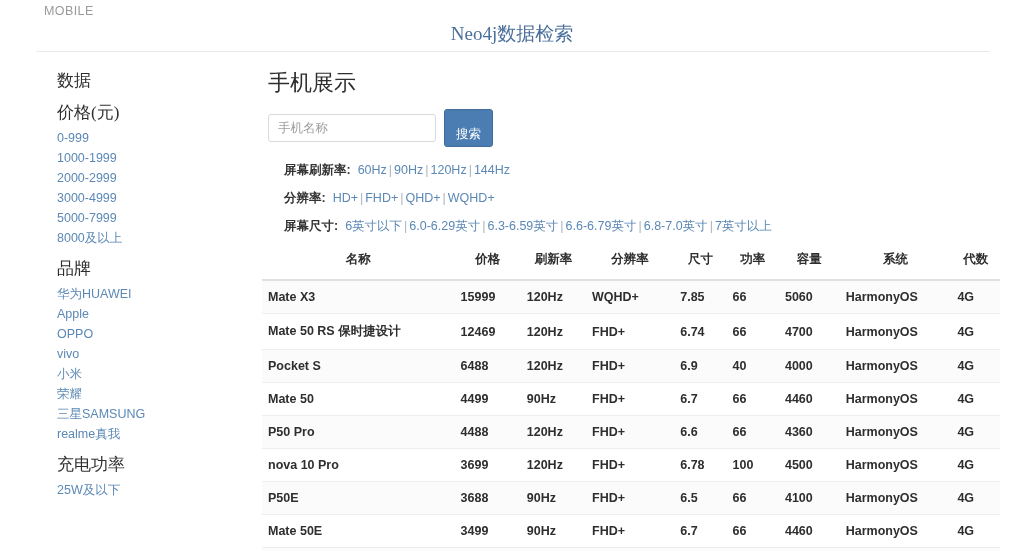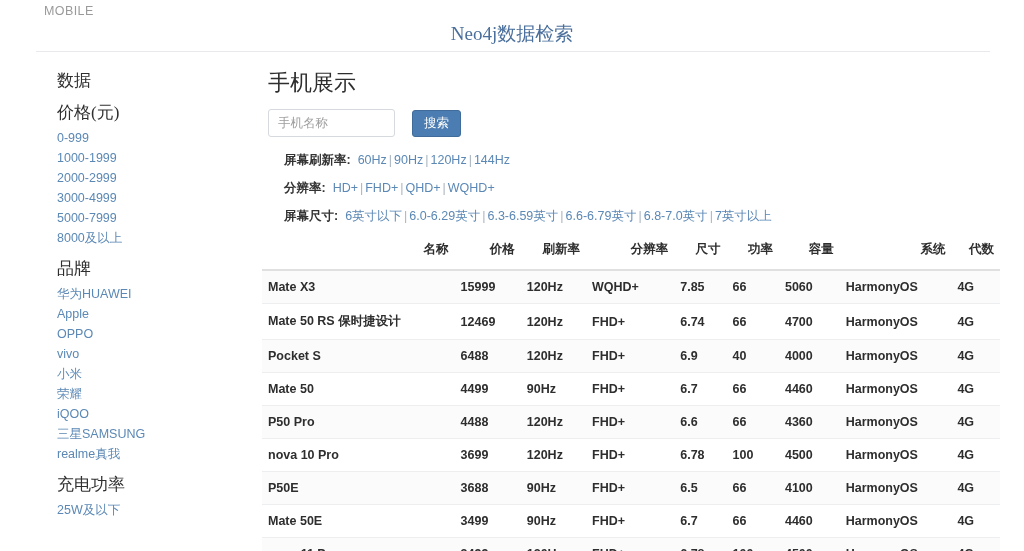--- a/index.html
+++ b/index.html
@@ -106,37 +106,37 @@
     line-height: 26px;
     padding-left: 6px;
   }
   .search-row {
     display: flex;
     align-items: center;
     padding-left: 6px;
     margin-bottom: 14px;
   }
   .search-input {
-    width: 127px;
+    width: 168px;
     height: 28px;
     box-sizing: border-box;
     border: 1px solid #d6d9dd;
     border-radius: 3px;
     padding: 0 9px;
     font-size: 12.5px;
     color: #444;
     font-family: "Liberation Sans", sans-serif;
     outline: none;
     background: #fff;
   }
   .search-input::placeholder { color: #9e9e9e; }
   .search-button {
-    margin-left: 17px;
-    height: 27px;
-    padding: 0 11px;
+    margin-left: 8px;
+    height: 38px;
+    padding: 12px 11px;
     border: 1px solid #3f6c9b;
     border-radius: 3px;
     background: #4b7db2;
     color: #ffffff;
     font-size: 12.5px;
     cursor: pointer;
     font-family: "Liberation Sans", sans-serif;
     line-height: 25px;
   }
 
@@ -161,21 +161,21 @@
   .filter-sep { color: #a9b4c0; padding: 0 2px; }
 
   
   .phone-table {
     width: 100%;
     border-collapse: collapse;
     font-size: 12.5px;
     margin-top: 4px;
   }
   .phone-table th {
-    text-align: right;
+    text-align: center;
     font-weight: bold;
     color: #2e2e2e;
     padding: 6px 6px 11px 6px;
     border-bottom: 2px solid #e0e0e0;
     font-size: 12.5px;
     white-space: nowrap;
   }
   .phone-table td {
     padding: 9px 6px;
     border-bottom: 1px solid #eceef0;
@@ -226,21 +226,20 @@
           <a class="facet-link" href="#">8000及以上</a>
         </div>
         <div class="facet-group">
           <h3 class="facet-title">品牌</h3>
           <a class="facet-link" href="#">华为HUAWEI</a>
           <a class="facet-link" href="#">Apple</a>
           <a class="facet-link" href="#">OPPO</a>
           <a class="facet-link" href="#">vivo</a>
           <a class="facet-link" href="#">小米</a>
           <a class="facet-link" href="#">荣耀</a>
-          <a class="facet-link" href="#">iQOO</a>
           <a class="facet-link" href="#">三星SAMSUNG</a>
           <a class="facet-link" href="#">realme真我</a>
         </div>
         <div class="facet-group">
           <h3 class="facet-title">充电功率</h3>
           <a class="facet-link" href="#">25W及以下</a>
         </div>
       </div>
   </aside>
 

